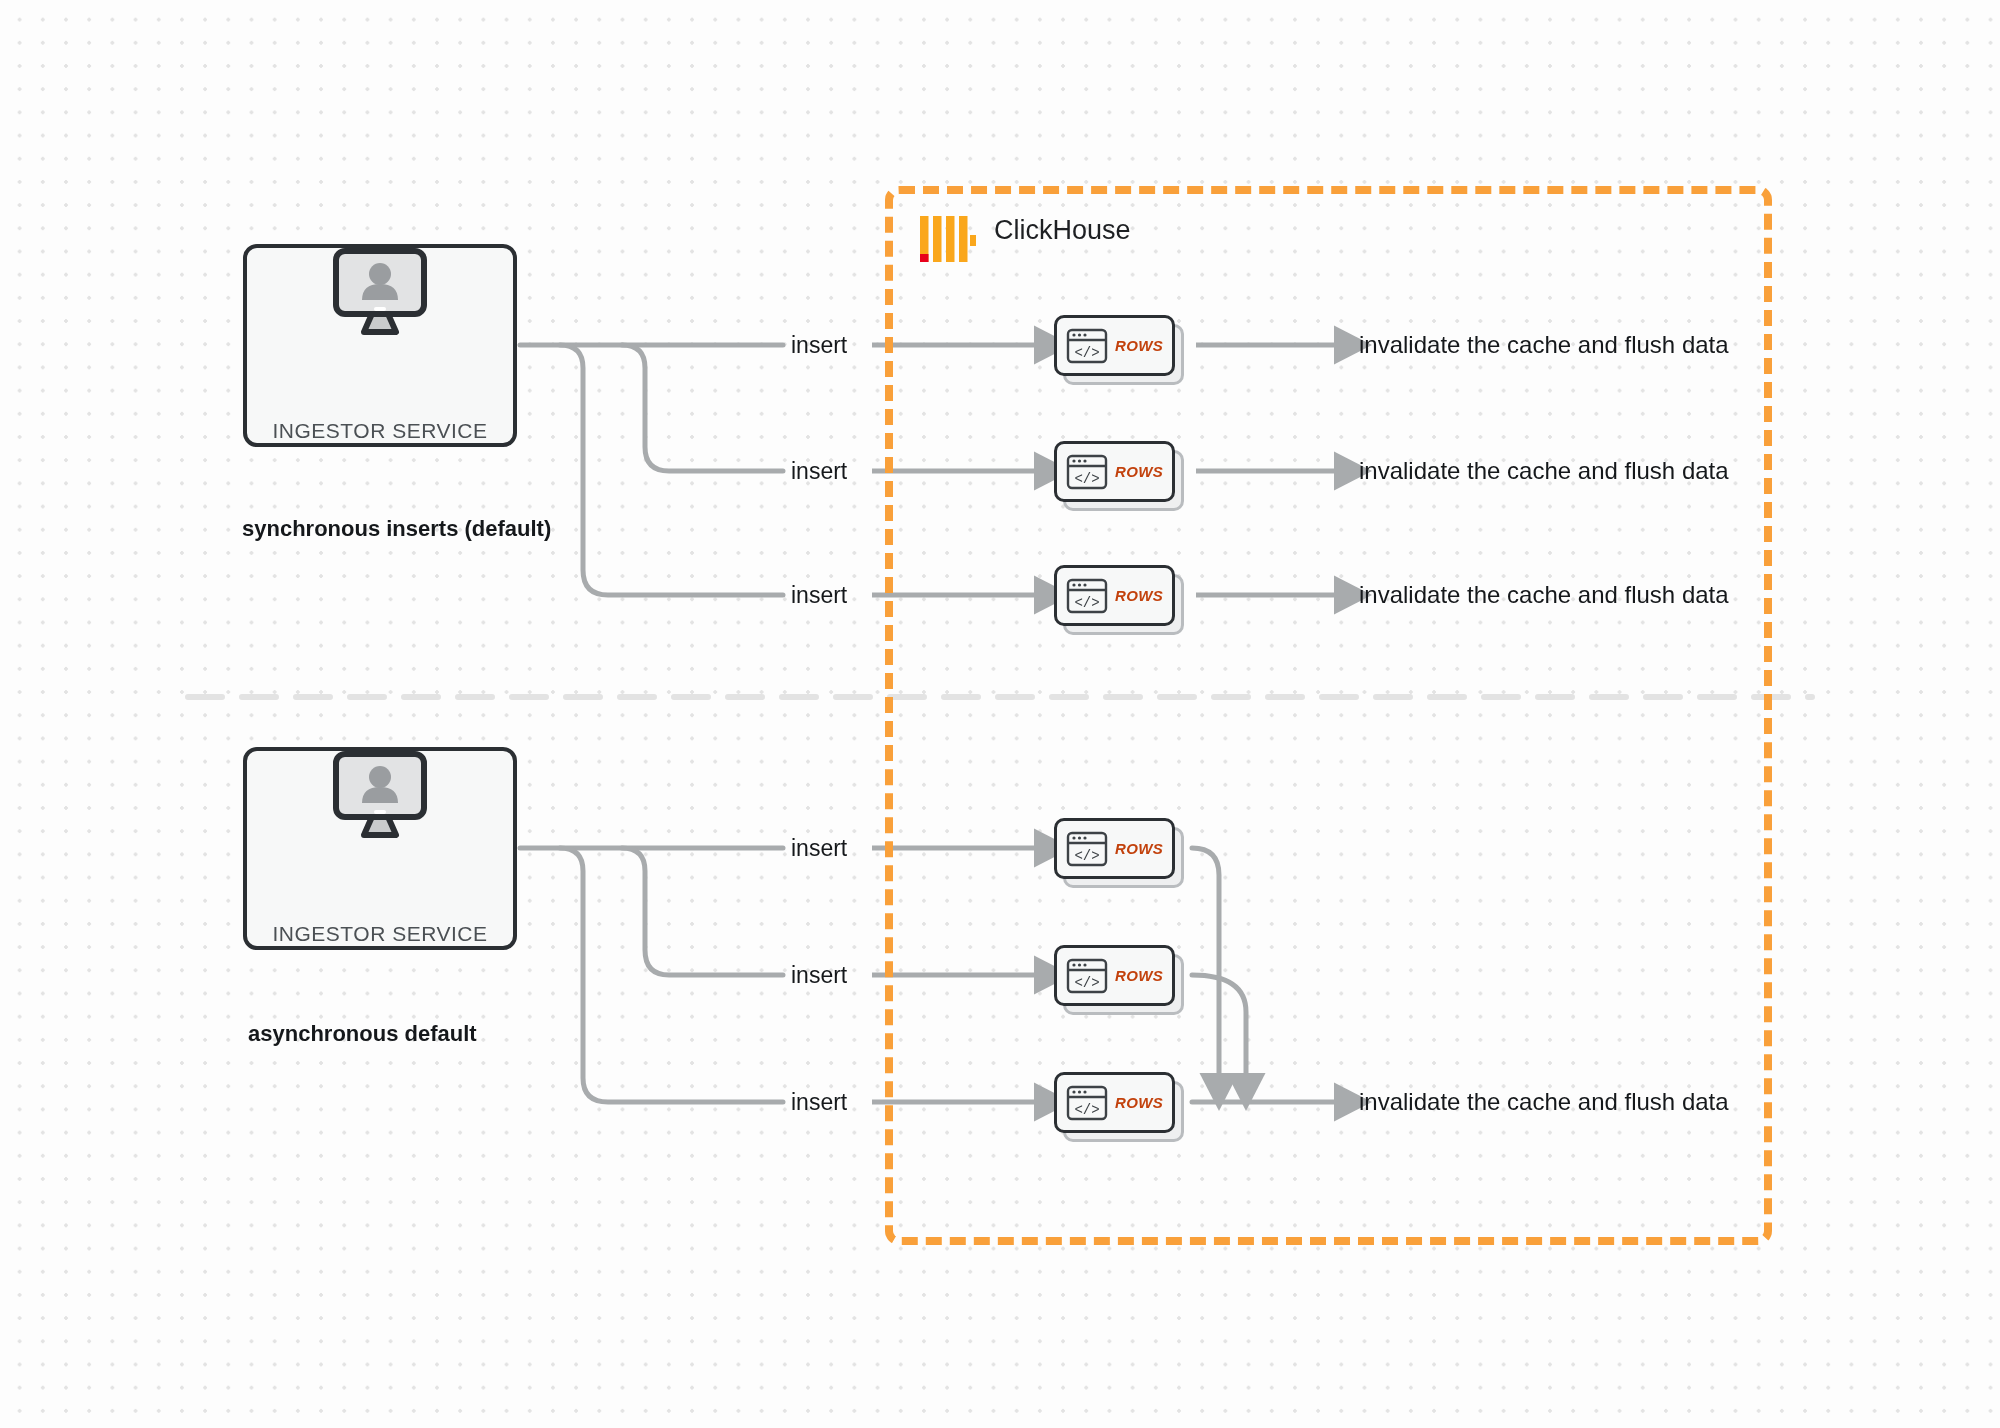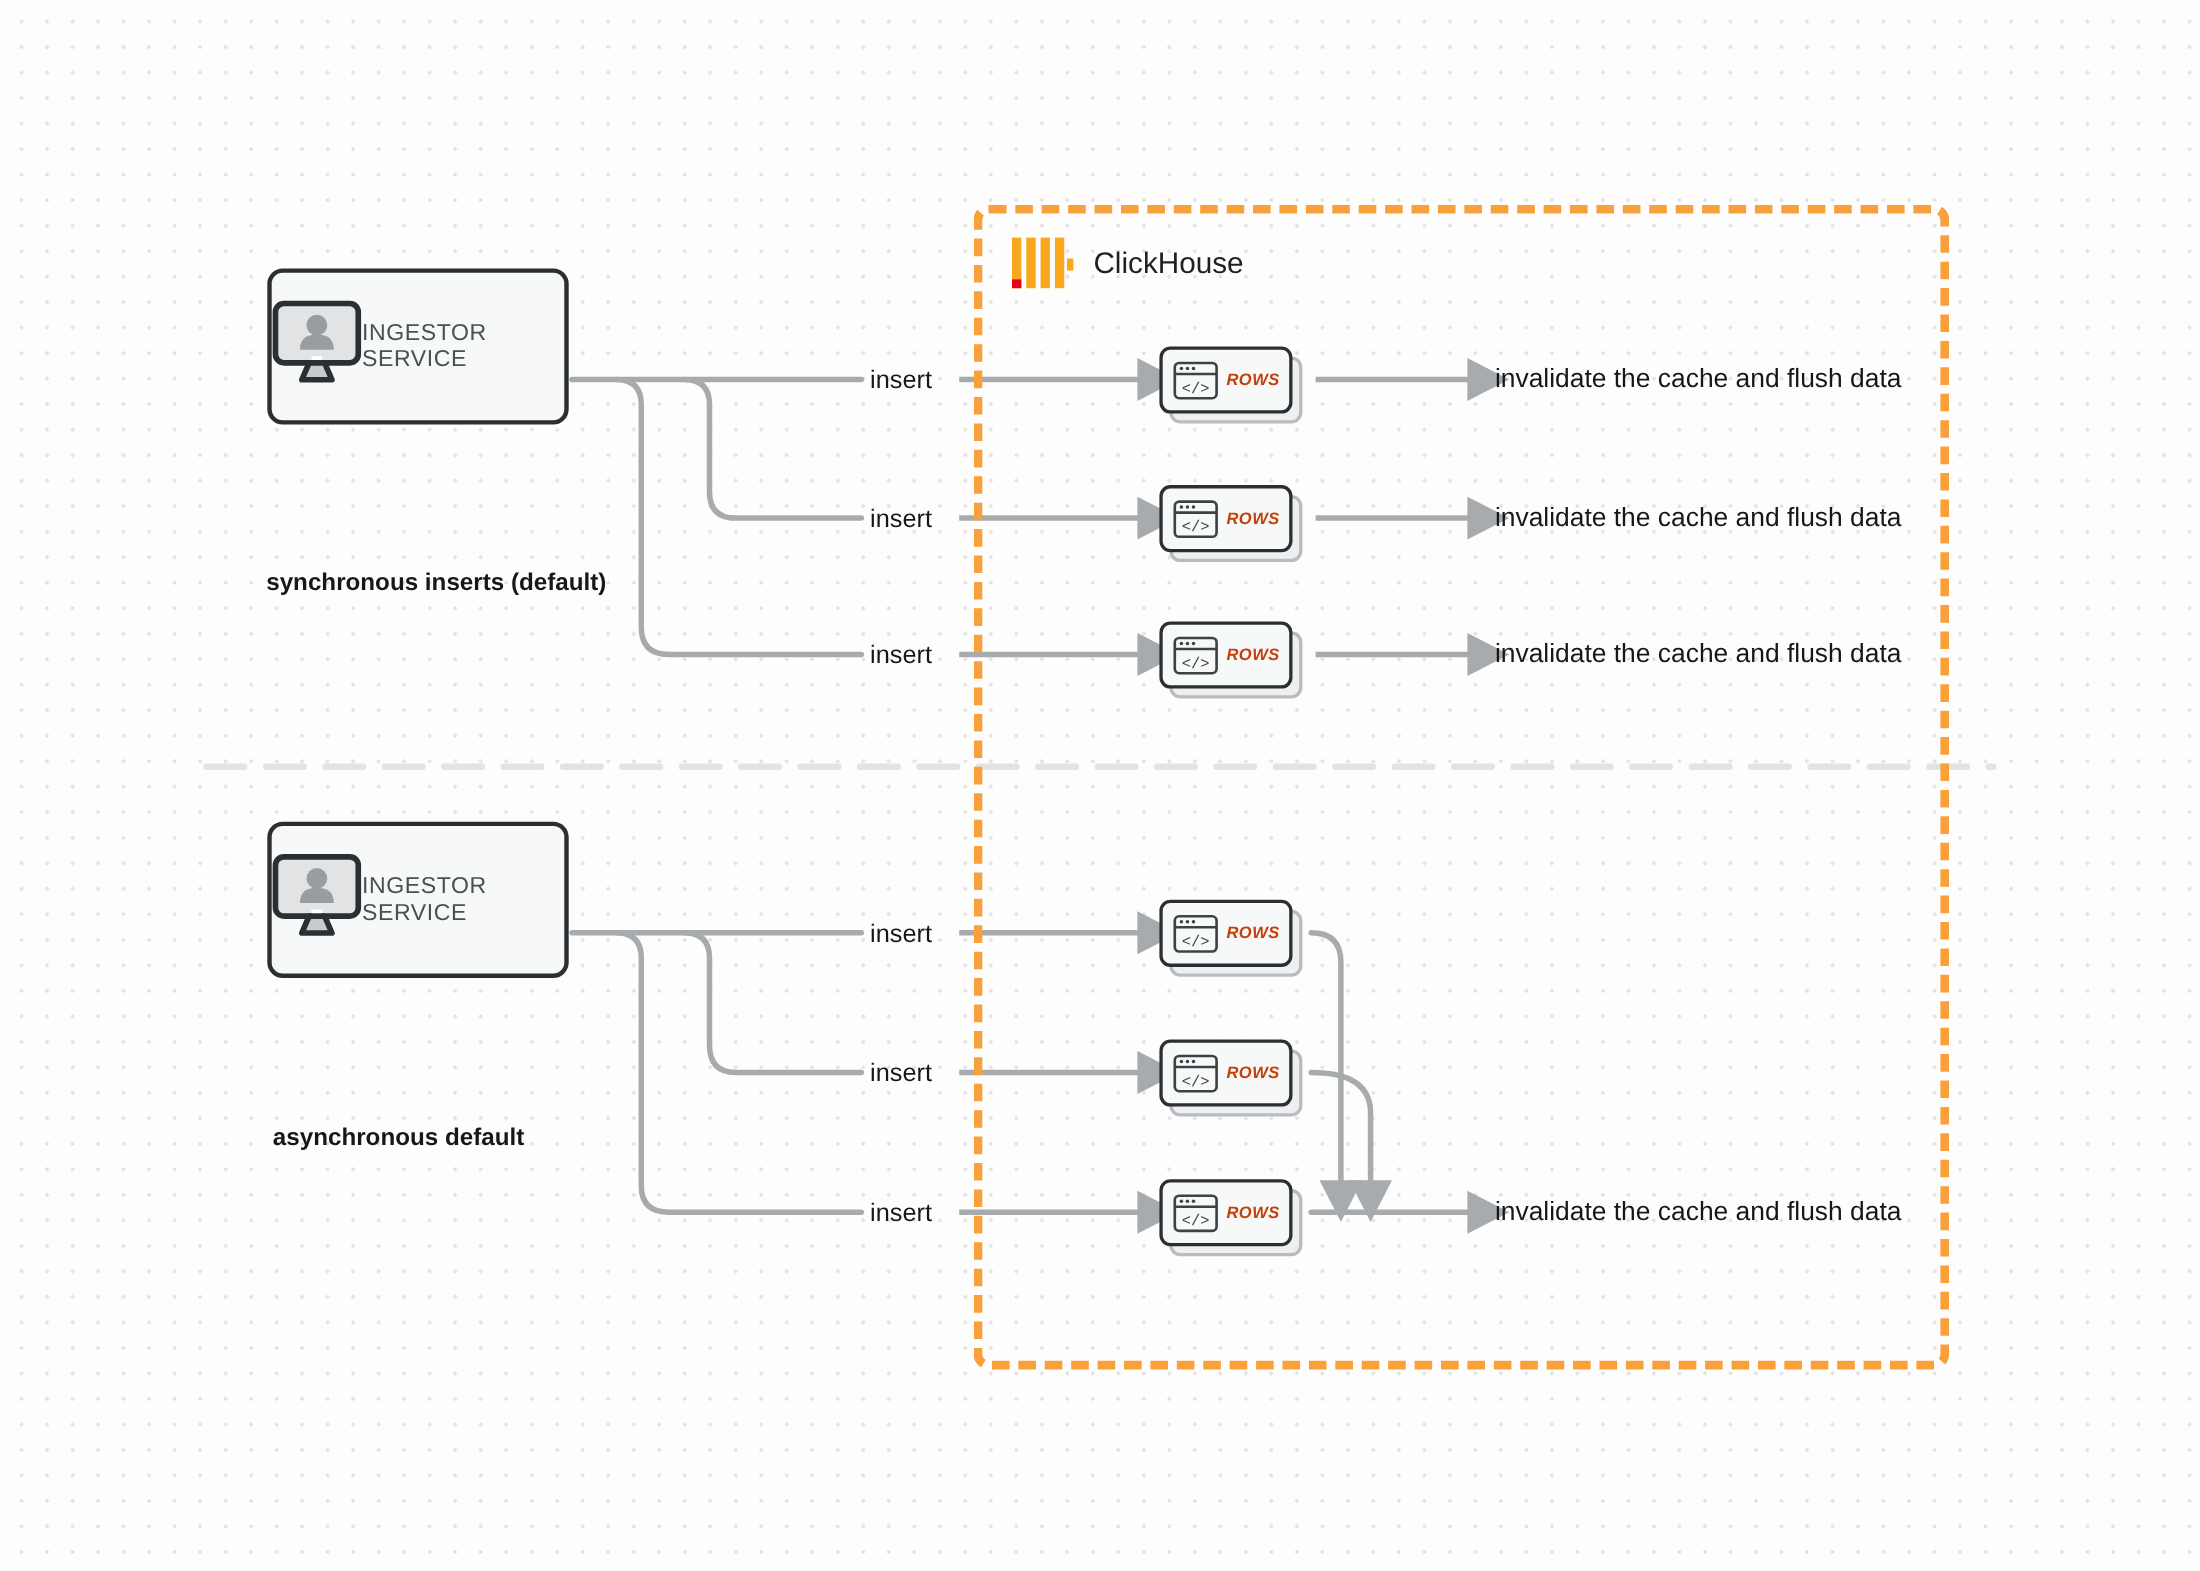--- a/index.html
+++ b/index.html
@@ -24,28 +24,28 @@
     position: absolute;
     top: 0; left: 0;
     width: 2000px; height: 1428px;
     pointer-events: none;
   }
 
   
   .ingestor-box {
     position: absolute;
     width: 274px;
-    height: 142px;
+    height: 203px;
     border: 4px solid #2b2f33;
     border-radius: 14px;
     background: #f7f8f8;
     display: flex;
-    flex-direction: row;
+    flex-direction: column;
     align-items: center;
-    justify-content: flex-end;
+    justify-content: space-between;
   }
   .monitor-icon { width: 96px; height: 88px; margin-bottom: 8px; }
   .ingestor-label {
     font-size: 21px;
     color: #4b5054;
     letter-spacing: 0.5px;
     font-family: "Liberation Sans", sans-serif;
   }
 
   
@@ -66,21 +66,21 @@
     height: 1059px;
     border: 8px dashed #f9a03a;
     border-radius: 14px;
     background: transparent;
   }
   #clickhouse-header {
     position: absolute;
     left: 920px;
     top: 215px;
     display: flex;
-    align-items: center;
+    align-items: flex-start;
     gap: 18px;
   }
   .ch-logo { width: 56px; height: 48px; }
   .ch-name {
     font-size: 27px;
     color: #1e2023;
     font-family: "Liberation Sans", sans-serif;
     white-space: nowrap;
   }
 

